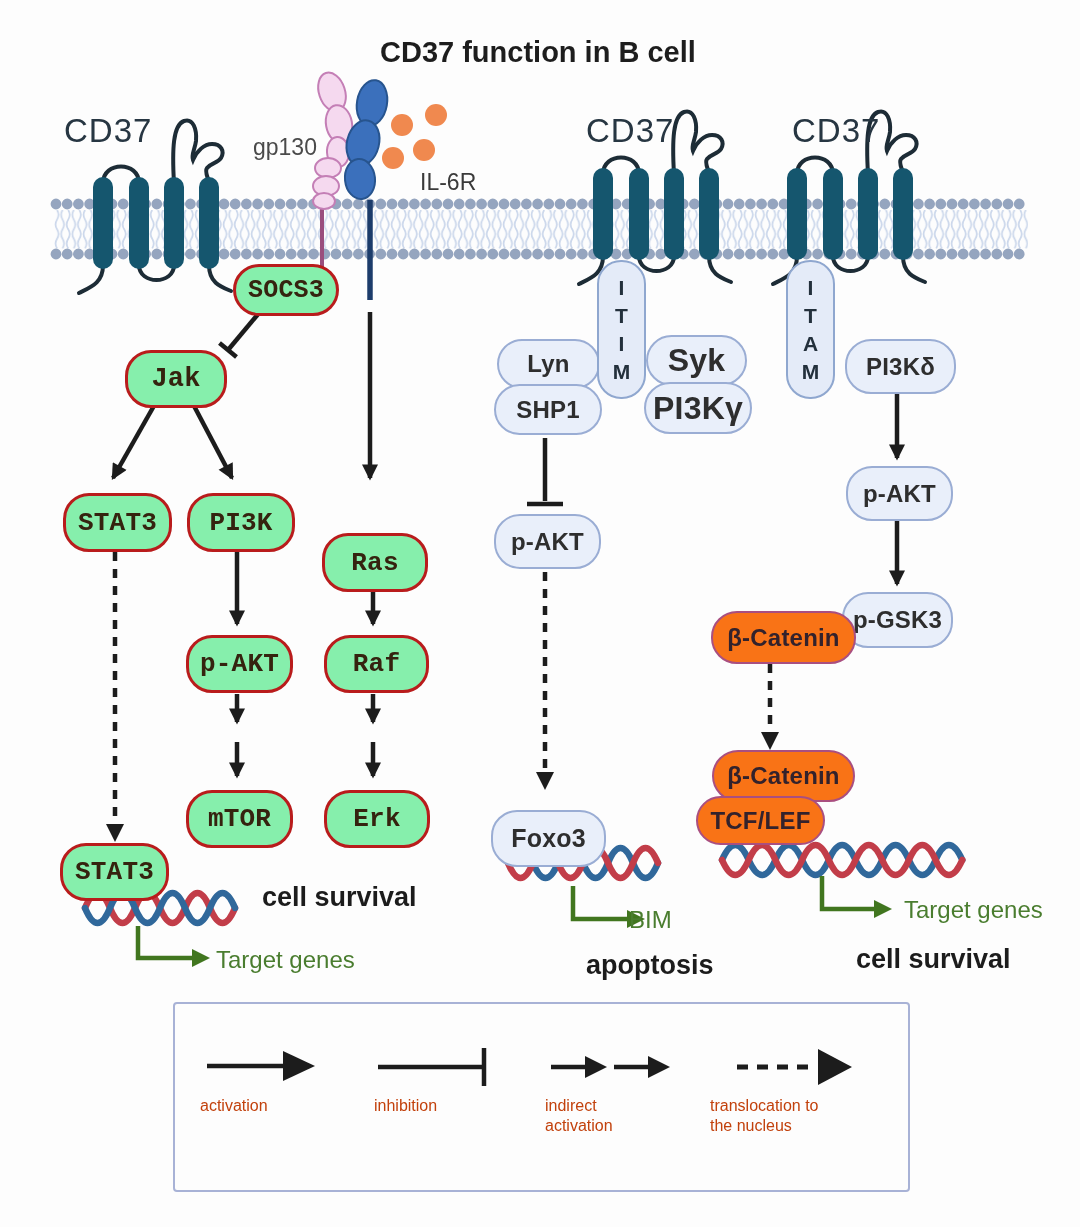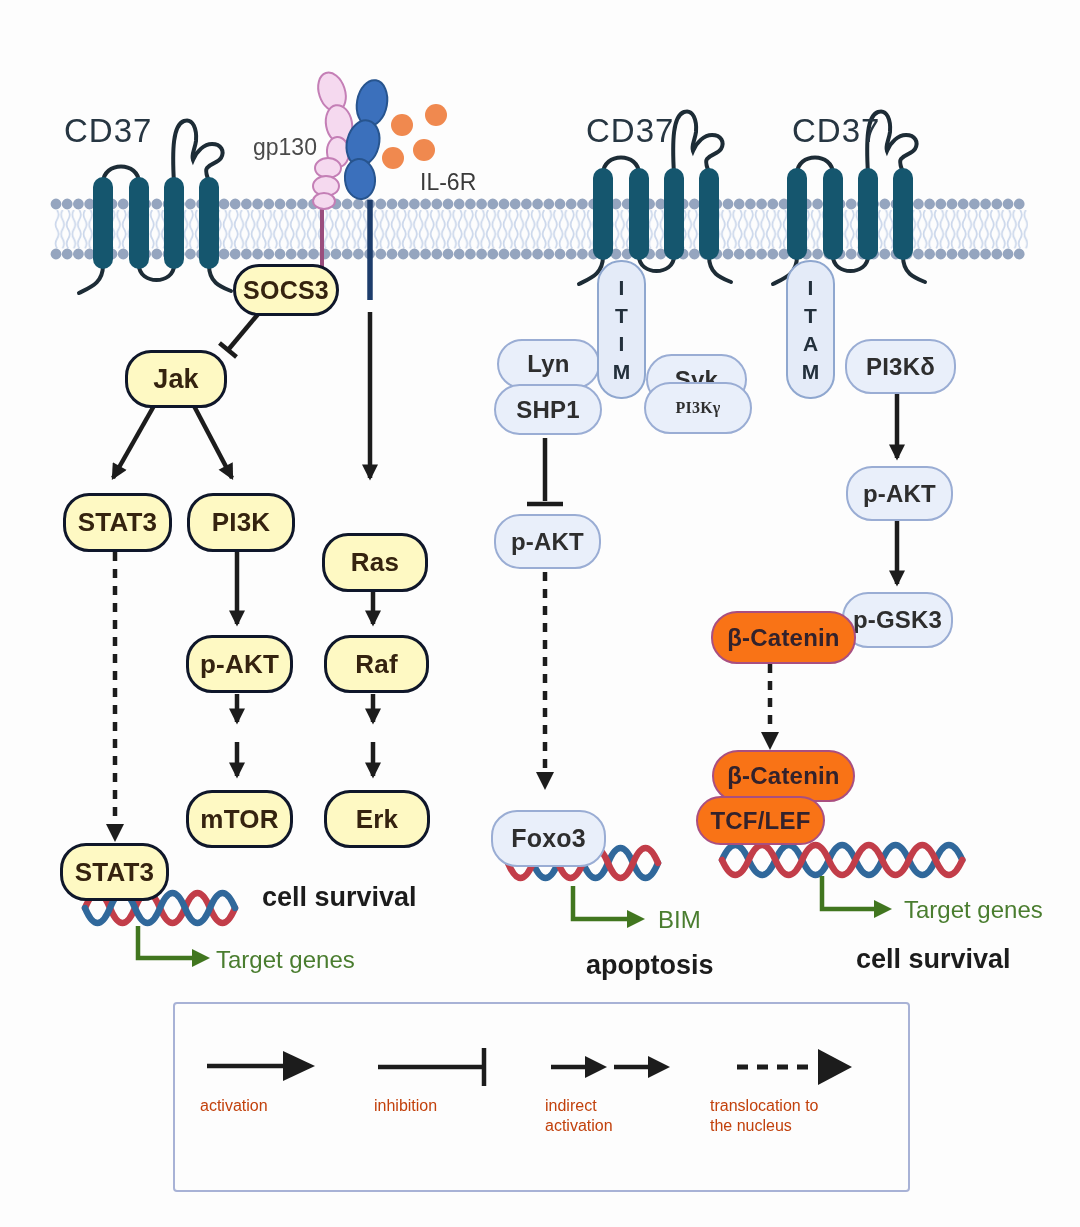--- a/index.html
+++ b/index.html
@@ -2,21 +2,21 @@
 <html><head>
 <meta charset="utf-8">
 <style>
   html,body { margin:0; padding:0; background:#ffffff; }
   #stage { position:relative; width:1080px; height:1227px; background:#fdfdfd; overflow:hidden;
            font-family:"Liberation Sans", sans-serif; }
   #art { position:absolute; left:0; top:0; z-index:1; }
   .abs { position:absolute; z-index:2; }
   .pill { position:absolute; z-index:2; display:flex; align-items:center; justify-content:center;
           border-radius:26px; font-weight:600; color:#303030; letter-spacing:0.2px; }
-  .orange { background:#fef9c3; border:3px solid #0f172a; color:#35230F; }
+  .orange { background:#86efac; border:3px solid #b91c1c; color:#35230F;font-family:Liberation Mono, monospace; }
   .blue   { background:#E9EFFA; border:2.5px solid #9AADD4; color:#2E2E2E; }
   .pink   { background:#f97316; border:2.5px solid #A94F80; color:#33222C; }
   .motif  { position:absolute; z-index:2; display:flex; flex-direction:column; align-items:center;
             justify-content:center; gap:4px; background:#E4EBF8; border:2.5px solid #8FA7CF;
             border-radius:24px; font-weight:700; font-size:21px; color:#23303C; }
   .title  { font-weight:700; font-size:29px; color:#1d1d1d; }
   .cd37   { font-size:33px; color:#273642; letter-spacing:1px;margin-left:20px; }
   .rlabel { color:#4a4a4a; }
   .outcome { font-weight:700; font-size:27px; color:#1c1c1c; }
   .greentxt { color:#4A7D2F; font-size:24px; }
@@ -174,20 +174,21 @@
       <polygon class="head" points="585,1056 585,1078 607,1067"></polygon>
       <path class="arr" d="M614,1067 H648"></path>
       <polygon class="head" points="648,1056 648,1078 670,1067"></polygon>
     </g>
     <g>
       <path d="M737,1067 H812" stroke="#1c1c1c" stroke-width="5" stroke-dasharray="11 9" fill="none"></path>
       <polygon class="head" points="818,1049 818,1085 852,1067"></polygon>
     </g>
   </svg>
 
+  <div class="abs title" style="left:380px; top:36px;">CD37 function in B cell</div>
 
   <div class="abs cd37" style="left:44px;  top:112px;">CD37</div>
   <div class="abs cd37" style="left:566px; top:112px;">CD37</div>
   <div class="abs cd37" style="left:772px; top:112px;">CD37</div>
 
   <div class="abs rlabel" style="left:253px; top:134px; font-size:23px;">gp130</div>
   <div class="abs rlabel" style="left:388px; top:169px; font-size:23px; color:#3a3a3a;margin-left:32px;">IL-6R</div>
 
   <div class="pill orange" style="left:233px; top:264px; width:100px; height:46px; font-size:25px;">SOCS3</div>
   <div class="pill orange" style="left:125px; top:350px; width:96px;  height:52px; font-size:27px;">Jak</div>
@@ -195,22 +196,22 @@
   <div class="pill orange" style="left:187px; top:493px; width:102px; height:53px; font-size:26px;">PI3K</div>
   <div class="pill orange" style="left:322px; top:493px; width:100px; height:53px; font-size:26px;margin-top:40px;">Ras</div>
   <div class="pill orange" style="left:186px; top:635px; width:101px; height:52px; font-size:26px;">p-AKT</div>
   <div class="pill orange" style="left:324px; top:635px; width:99px;  height:52px; font-size:26px;">Raf</div>
   <div class="pill orange" style="left:324px; top:790px; width:100px; height:52px; font-size:26px;">Erk</div>
   <div class="pill orange" style="left:186px; top:790px; width:101px; height:52px; font-size:26px;">mTOR</div>
   <div class="pill orange" style="left:60px;  top:843px; width:103px; height:52px; font-size:26px;">STAT3</div>
 
   <div class="pill blue" style="left:497px; top:339px; width:99px;  height:46px; font-size:24px;">Lyn</div>
   <div class="pill blue" style="left:494px; top:384px; width:104px; height:47px; font-size:24px;">SHP1</div>
-  <div class="pill blue" style="left:646px; top:335px; width:97px;  height:47px; font-size:24px;margin-top:19px;">Syk</div>
-  <div class="pill blue" style="left:644px; top:382px; width:104px; height:48px; font-size:16px;font-family:Liberation Serif, serif;">PI3Kγ</div>
+  <div class="pill blue" style="left:646px; top:335px; width:97px;  height:47px; font-size:32px;">Syk</div>
+  <div class="pill blue" style="left:644px; top:382px; width:104px; height:48px; font-size:32px;">PI3Kγ</div>
   <div class="pill blue" style="left:494px; top:514px; width:103px; height:51px; font-size:24px;">p-AKT</div>
   <div class="pill blue" style="left:491px; top:810px; width:111px; height:53px; font-size:25px;">Foxo3</div>
   <div class="pill blue" style="left:845px; top:339px; width:107px; height:51px; font-size:24px;">PI3Kδ</div>
   <div class="pill blue" style="left:846px; top:466px; width:103px; height:51px; font-size:24px;">p-AKT</div>
   <div class="pill blue" style="left:842px; top:592px; width:107px; height:52px; font-size:24px;">p-GSK3</div>
 
   <div class="motif" style="left:597px; top:260px; width:45px; height:135px;">
     <span>I</span>
     <span>T</span>
     <span>I</span>
@@ -222,21 +223,21 @@
     <span>A</span>
     <span>M</span>
   </div>
 
   <div class="pill pink" style="left:711px; top:611px; width:141px; height:49px; font-size:24px;">β-Catenin</div>
   <div class="pill pink" style="left:712px; top:750px; width:139px; height:48px; font-size:24px;">β-Catenin</div>
   <div class="pill pink" style="left:696px; top:796px; width:125px; height:45px; font-size:24px;">TCF/LEF</div>
 
   <div class="abs outcome" style="left:262px; top:882px;">cell survival</div>
   <div class="abs greentxt" style="left:216px; top:946px;">Target genes</div>
-  <div class="abs greentxt" style="left:658px; top:906px;">BIM</div>
+  <div class="abs greentxt" style="left:629px; top:906px;">BIM</div>
   <div class="abs outcome" style="left:586px; top:950px;">apoptosis</div>
   <div class="abs greentxt" style="left:904px; top:896px;">Target genes</div>
   <div class="abs outcome" style="left:856px; top:944px;">cell survival</div>
 
   <div class="legend-box" style="left:173px; top:1002px; width:733px; height:186px;"></div>
   <div class="legend-label" style="left:200px; top:1096px;">activation</div>
   <div class="legend-label" style="left:374px; top:1096px;">inhibition</div>
   <div class="legend-label" style="left:545px; top:1096px;">indirect
 activation</div>
   <div class="legend-label" style="left:710px; top:1096px;">translocation to

